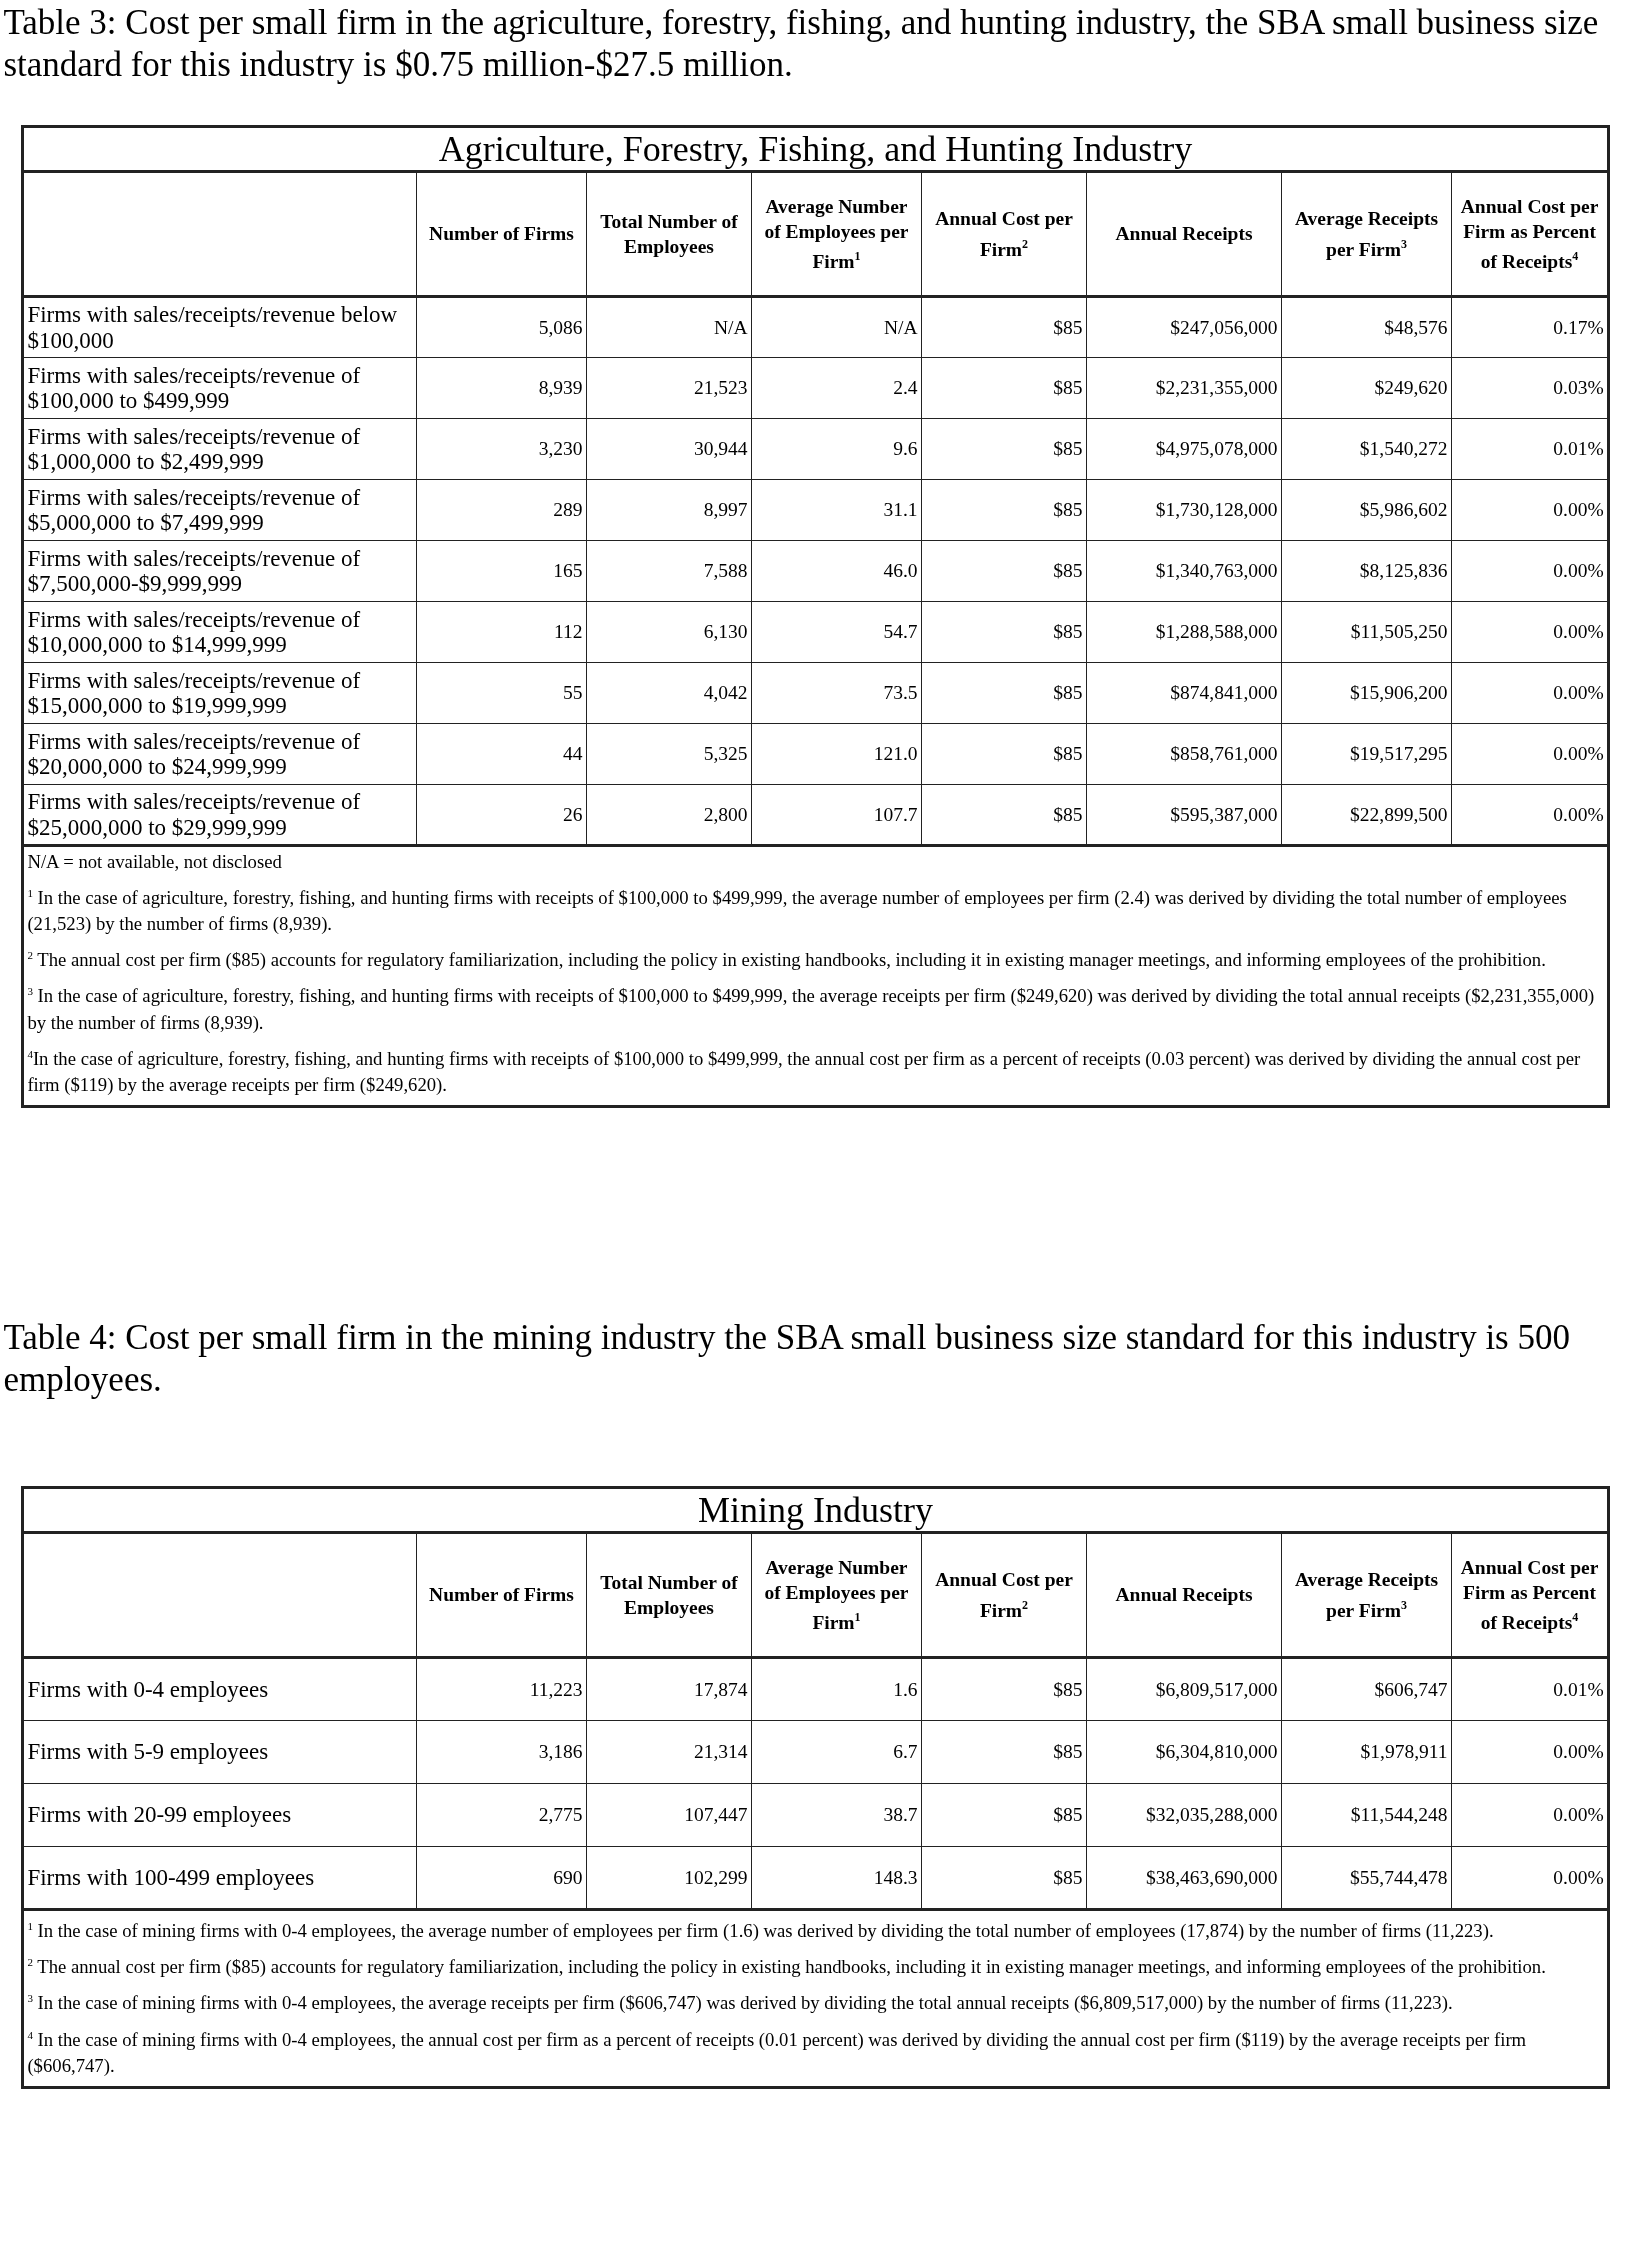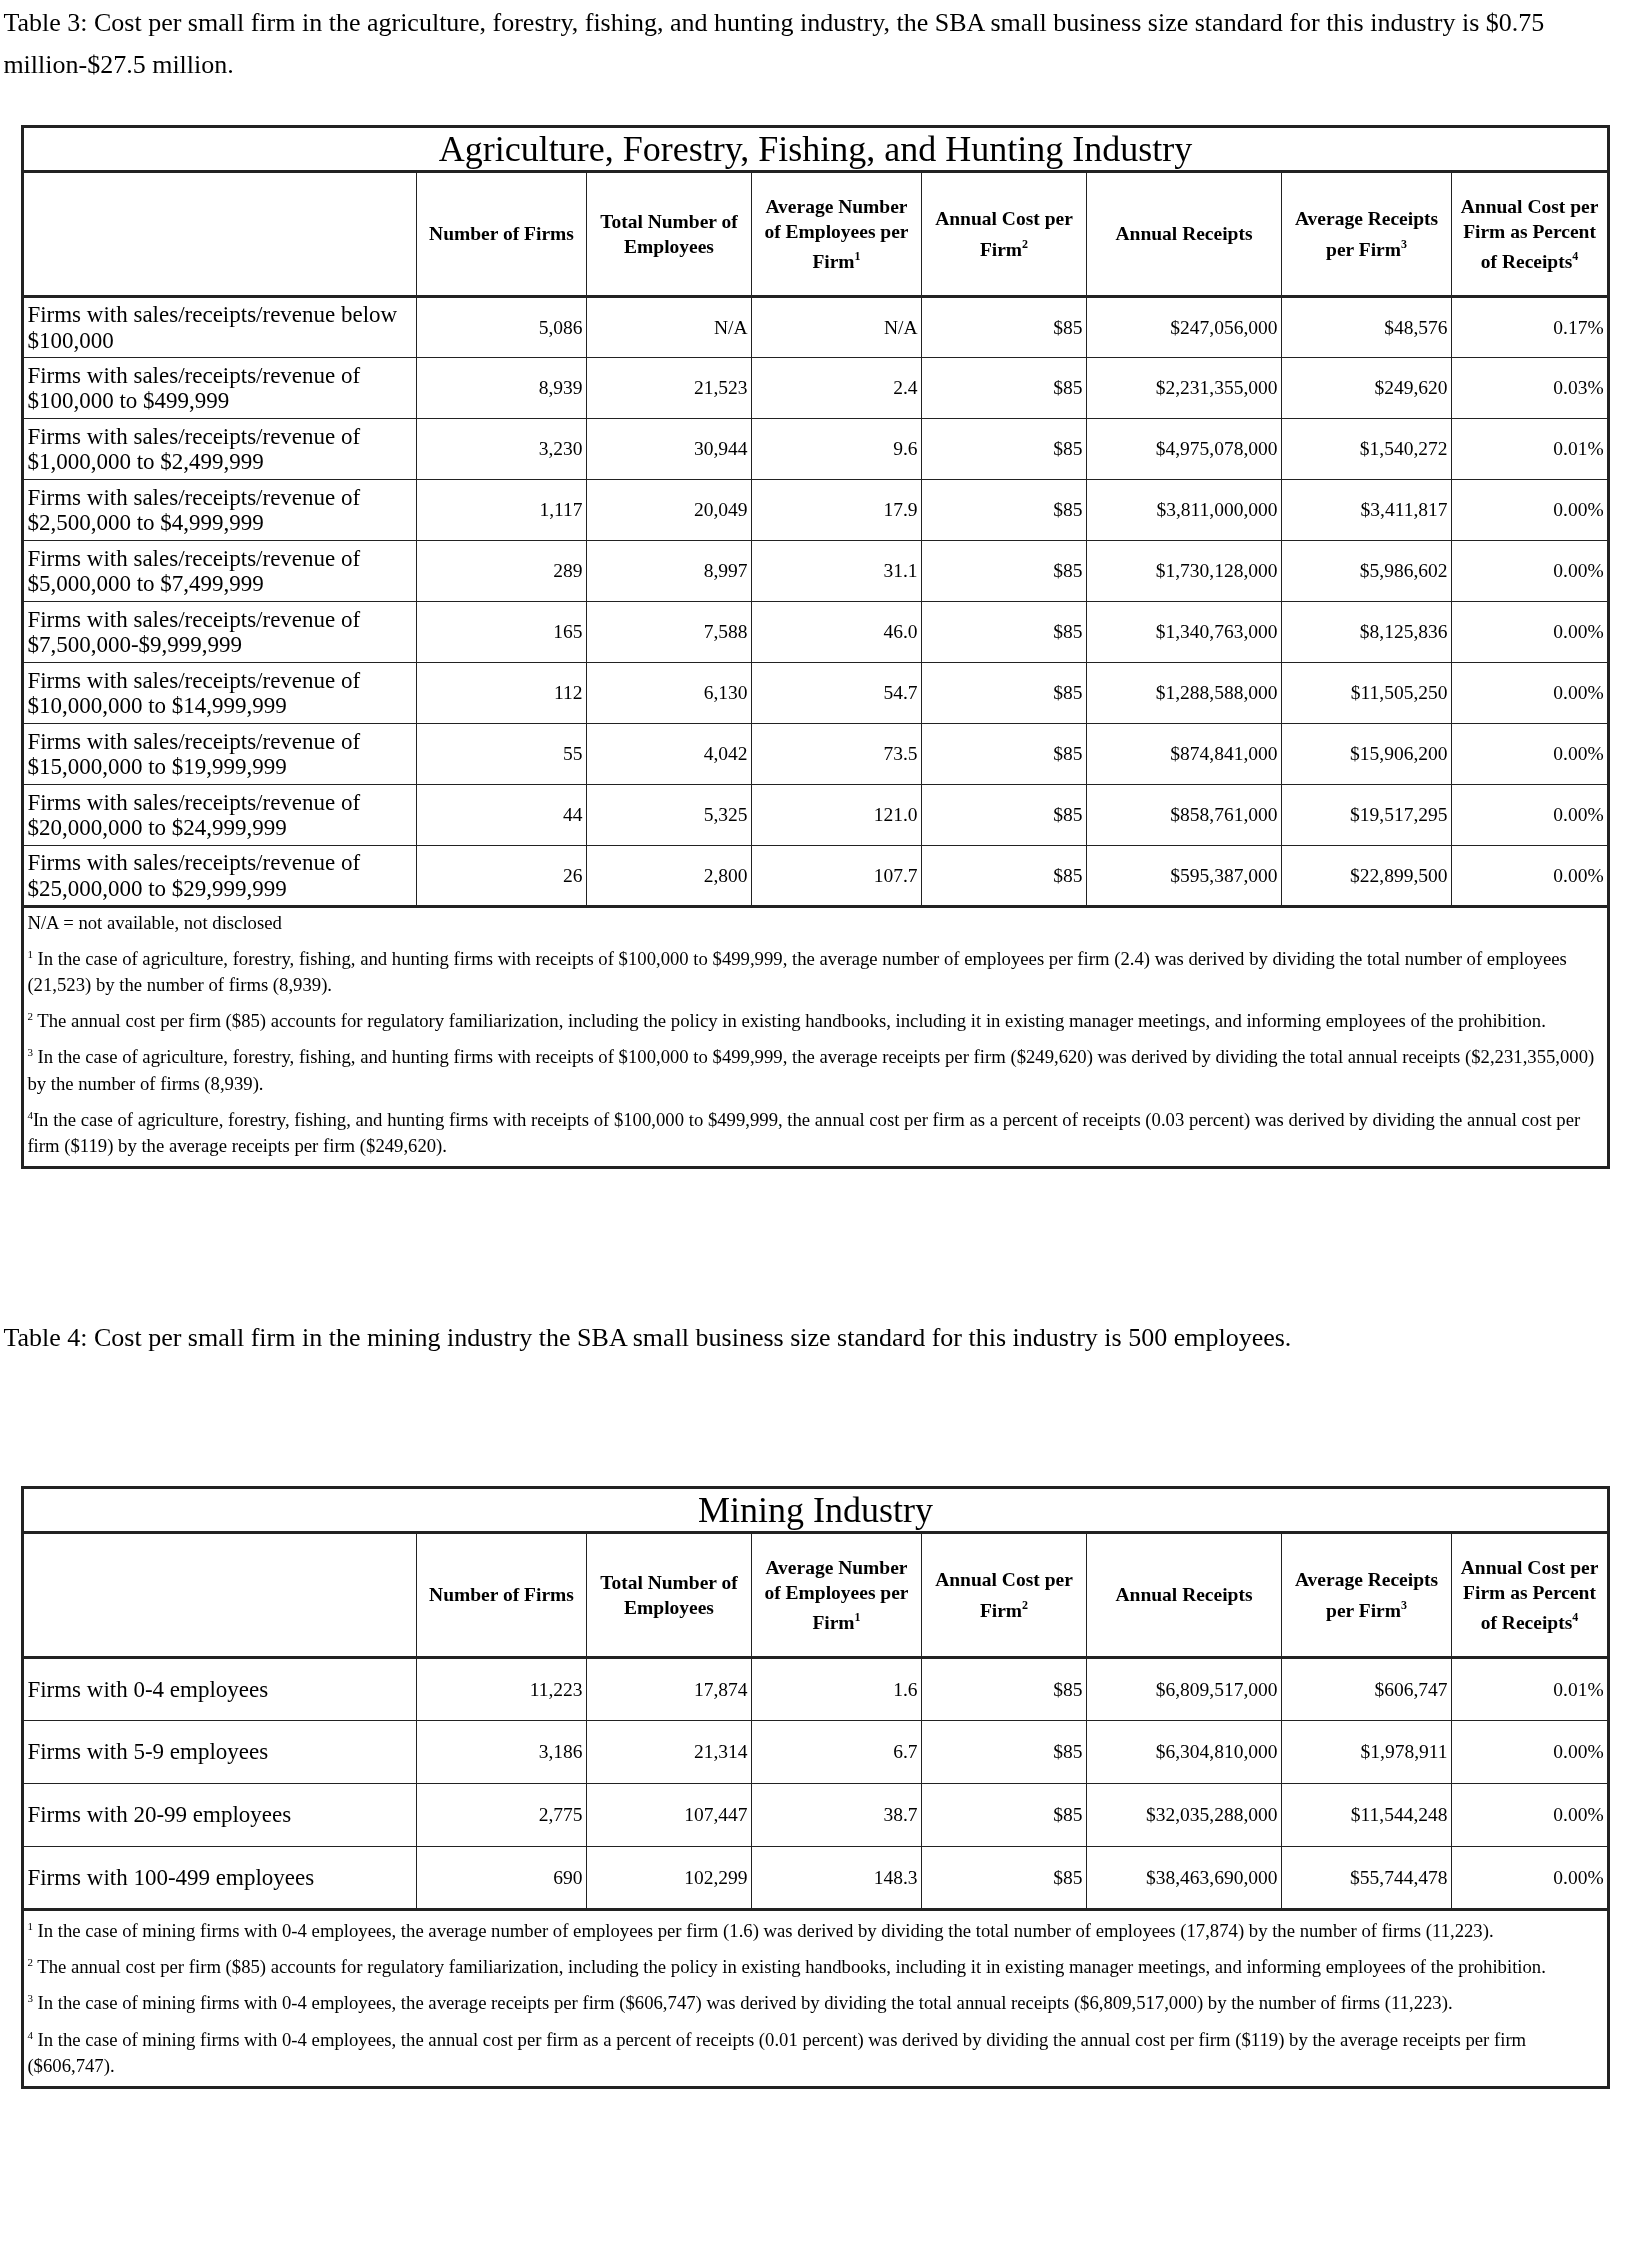--- a/index.html
+++ b/index.html
@@ -4,21 +4,21 @@
 <style>
   html, body { margin: 0; padding: 0; background: #ffffff; }
   body {
     width: 1628px;
     min-height: 2261px;
     font-family: "Liberation Serif", "DejaVu Serif", serif;
     color: #000;
     position: relative;
   }
   .caption {
-    font-size: 26px;
+    font-size: 35px;
     line-height: 42px;
     padding-left: 3.4px;
     width: 1611px;
   }
   .caption.t3 { position: absolute; top: 1.7px; left: 0; }
   .caption.t4 { position: absolute; top: 1317px; left: 0; }
 
   table.dt {
     position: absolute;
     left: 21px;
@@ -132,30 +132,20 @@
         <td class="label">Firms with  sales/receipts/revenue of $1,000,000 to $2,499,999</td>
         <td class="num">3,230</td>
         <td class="num">30,944</td>
         <td class="num">9.6</td>
         <td class="num">$85</td>
         <td class="num">$4,975,078,000</td>
         <td class="num">$1,540,272</td>
         <td class="num">0.01%</td>
       </tr>
       <tr class="data-row">
-        <td class="label">Firms with sales/receipts/revenue of $2,500,000 to $4,999,999</td>
-        <td class="num">1,117</td>
-        <td class="num">20,049</td>
-        <td class="num">17.9</td>
-        <td class="num">$85</td>
-        <td class="num">$3,811,000,000</td>
-        <td class="num">$3,411,817</td>
-        <td class="num">0.00%</td>
-      </tr>
-      <tr class="data-row">
         <td class="label">Firms with sales/receipts/revenue of $5,000,000 to $7,499,999</td>
         <td class="num">289</td>
         <td class="num">8,997</td>
         <td class="num">31.1</td>
         <td class="num">$85</td>
         <td class="num">$1,730,128,000</td>
         <td class="num">$5,986,602</td>
         <td class="num">0.00%</td>
       </tr>
       <tr class="data-row">

